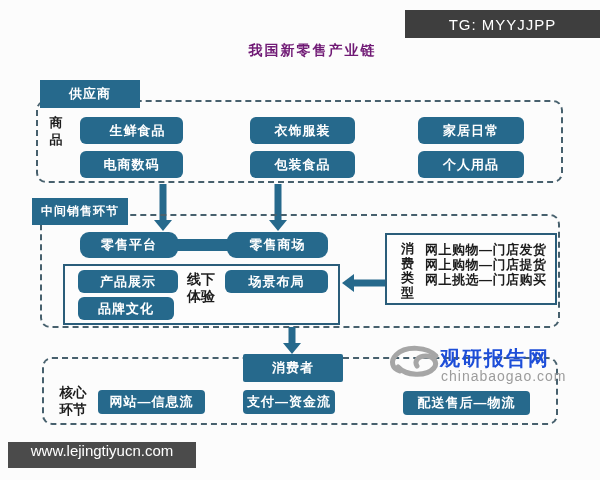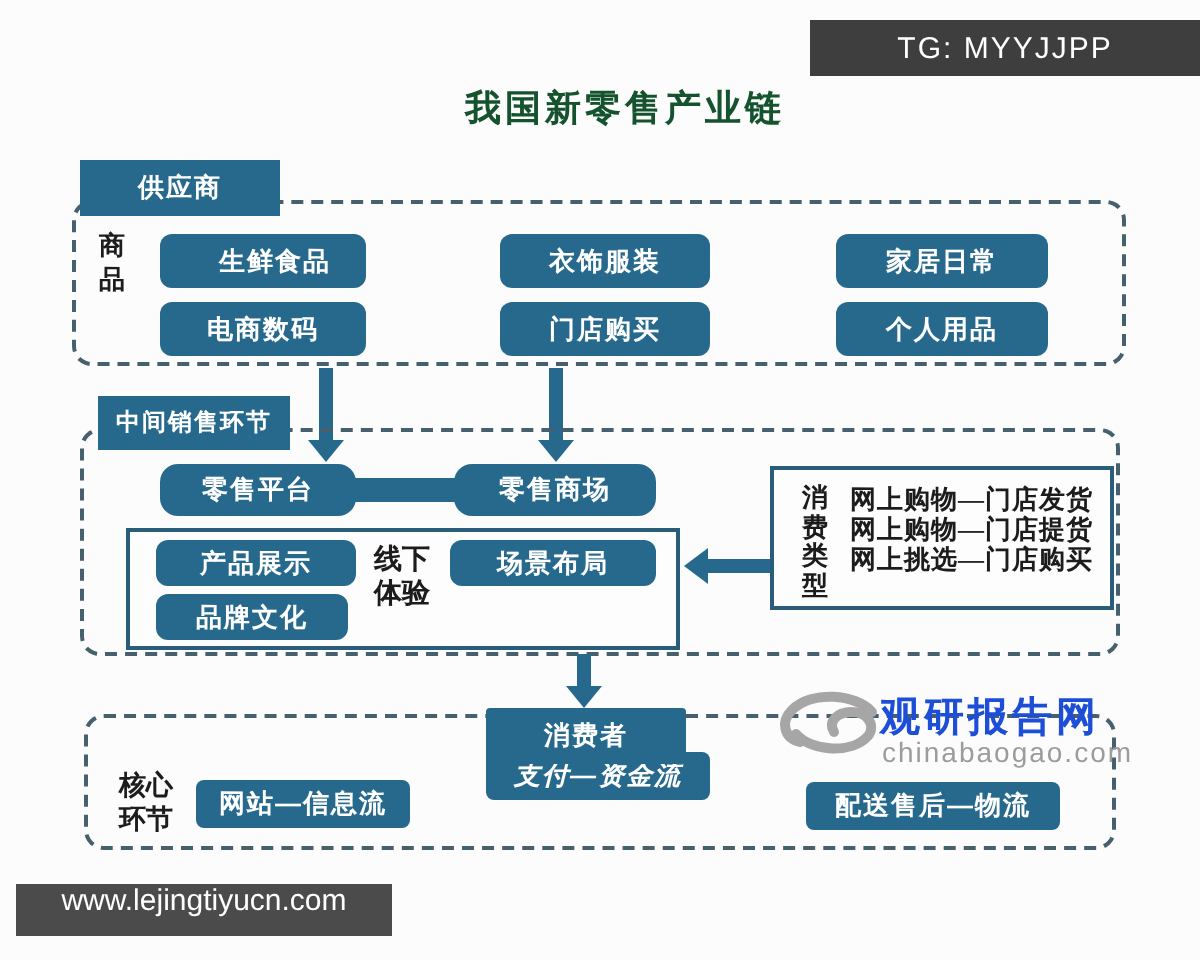--- a/index.html
+++ b/index.html
@@ -11,21 +11,21 @@
     letter-spacing:1px;box-sizing:border-box;}
   .r4{border-radius:4px;} .r6{border-radius:6px;} .r9{border-radius:9px;} .r2{border-radius:2px;}
 
   .dashed-box{position:absolute;border:2px dashed #47606d;border-radius:10px;box-sizing:border-box;}
   .solid-box{position:absolute;border:2px solid #2a5d7a;background:#fdfdfd;box-sizing:border-box;}
 
   .side-label{position:absolute;color:#1c1c1c;font-weight:bold;font-size:13px;
     line-height:17px;word-break:break-all;text-align:center;}
 
   .title{position:absolute;left:40px;width:545px;text-align:center;top:42px;
-    font-size:18px;font-weight:bold;color:#14532d;letter-spacing:2px;
+    font-size:14px;font-weight:bold;color:#701a75;letter-spacing:2px;
     font-family:"Liberation Serif","DejaVu Serif",serif;}
 
   .badge{position:absolute;left:405px;top:10px;width:195px;height:28px;background:#3e3e3e;
     color:#fff;font-size:15px;display:flex;align-items:center;justify-content:center;letter-spacing:1px;}
 
   .footer-bar{position:absolute;left:8px;top:442px;width:188px;height:26px;background:#4b4b4b;
     color:#fff;font-size:15px;display:flex;justify-content:center;}
 
   .arrow-v{position:absolute;}
   .arrow-v .shaft{position:absolute;left:50%;transform:translateX(-50%);top:0;width:7px;background:#26698c;}
@@ -63,40 +63,40 @@
   <div class="teal-box r6" style="left:80px;top:117px;width:103px;height:27px;padding-left:12px;">
       <span>生鲜食品</span>
     </div>
   <div class="teal-box r6" style="left:80px;top:151px;width:103px;height:27px;">
       <span>电商数码</span>
     </div>
   <div class="teal-box r6" style="left:250px;top:117px;width:105px;height:27px;">
       <span>衣饰服装</span>
     </div>
   <div class="teal-box r6" style="left:250px;top:151px;width:105px;height:27px;">
-      <span>门店购买</span>
+      <span>包装食品</span>
     </div>
   <div class="teal-box r6" style="left:418px;top:117px;width:106px;height:27px;">
       <span>家居日常</span>
     </div>
   <div class="teal-box r6" style="left:418px;top:151px;width:106px;height:27px;">
       <span>个人用品</span>
     </div>
 
   <div class="arrow-v" style="left:154px;top:184px;width:18px;height:47px;">
     <div class="shaft" style="height:37px;"></div>
       <div class="head"></div>
   </div>
   <div class="arrow-v" style="left:269px;top:184px;width:18px;height:47px;">
     <div class="shaft" style="height:37px;"></div>
       <div class="head"></div>
   </div>
 
   <div class="dashed-box" style="left:40px;top:214px;width:520px;height:114px;"></div>
-  <div class="teal-box" style="left:49px;top:198px;width:96px;height:27px;font-size:12px;z-index:2;justify-content:center;">
+  <div class="teal-box" style="left:32px;top:198px;width:96px;height:27px;font-size:12px;z-index:2;justify-content:center;">
     <span>中间销售环节</span>
   </div>
 
   <div class="teal-box r9" style="left:80px;top:232px;width:98px;height:26px;z-index:2;">
       <span>零售平台</span>
     </div>
   <div class="connector" style="left:176px;top:239px;width:53px;height:12px;"></div>
   <div class="teal-box r9" style="left:227px;top:232px;width:101px;height:26px;z-index:2;">
       <span>零售商场</span>
     </div>
@@ -111,21 +111,21 @@
   <div class="side-label" style="left:185px;top:271px;width:32px;font-size:14px;z-index:2;">线下体验</div>
   <div class="teal-box r6" style="left:225px;top:270px;width:103px;height:23px;z-index:2;">
       <span>场景布局</span>
     </div>
 
   <div class="arrow-l" style="left:342px;top:274px;width:43px;height:18px;">
     <div class="shaft" style="width:31px;"></div>
       <div class="head"></div>
   </div>
 
-  <div class="solid-box" style="left:385px;top:233px;width:172px;height:72px;z-index:2;font-family:Liberation Serif, serif;">
+  <div class="solid-box" style="left:385px;top:233px;width:172px;height:72px;z-index:2;">
     <div class="side-label" style="left:13px;top:7px;width:15px;font-size:13px;line-height:14.5px;">消费类型</div>
     <div class="type-lines" style="position:absolute;left:38px;top:7px;">
       <div>网上购物—门店发货</div>
       <div>网上购物—门店提货</div>
       <div>网上挑选—门店购买</div>
     </div>
   </div>
 
   <div class="arrow-v" style="left:283px;top:327px;width:18px;height:27px;z-index:2;">
     <div class="shaft" style="height:17px;"></div>
@@ -134,21 +134,21 @@
 
   <div class="dashed-box" style="left:42px;top:357px;width:516px;height:68px;"></div>
   <div class="teal-box r2" style="left:243px;top:354px;width:100px;height:28px;z-index:2;">
       <span>消费者</span>
     </div>
   <div class="side-label" style="left:57px;top:384px;width:32px;font-size:13.5px;">核心环节</div>
 
   <div class="teal-box r4" style="left:98px;top:390px;width:107px;height:24px;">
       <span>网站—信息流</span>
     </div>
-  <div class="teal-box r4" style="left:243px;top:376px;width:112px;height:24px;font-style:italic;">
+  <div class="teal-box r4" style="left:243px;top:390px;width:92px;height:24px;">
       <span>支付—资金流</span>
     </div>
   <div class="teal-box r4" style="left:403px;top:391px;width:127px;height:24px;">
       <span>配送售后—物流</span>
     </div>
 
   <svg style="position:absolute;left:388px;top:343px;" width="52" height="38" viewBox="0 0 52 38">
     <path d="M48 13 C40 4 18 2 8 12 C2 18 4 26 12 28" fill="none" stroke="#a6a6a6" stroke-width="5" stroke-linecap="round"></path>
     <path d="M10 24 C18 33 38 34 46 25 C50 20 46 13 38 13 C30 13 26 18 29 23" fill="none" stroke="#a6a6a6" stroke-width="5" stroke-linecap="round"></path>
   </svg>

